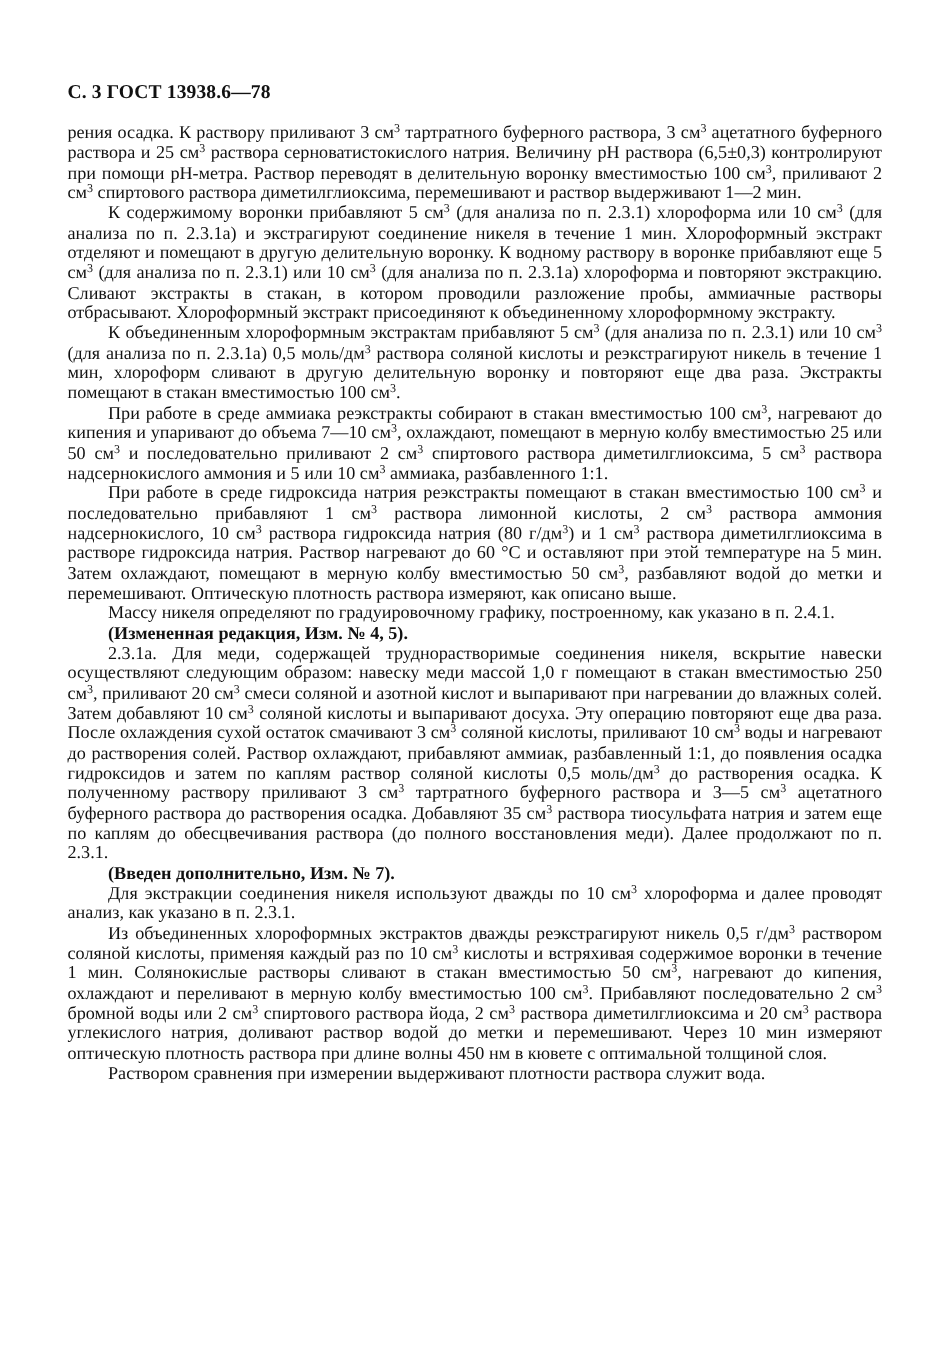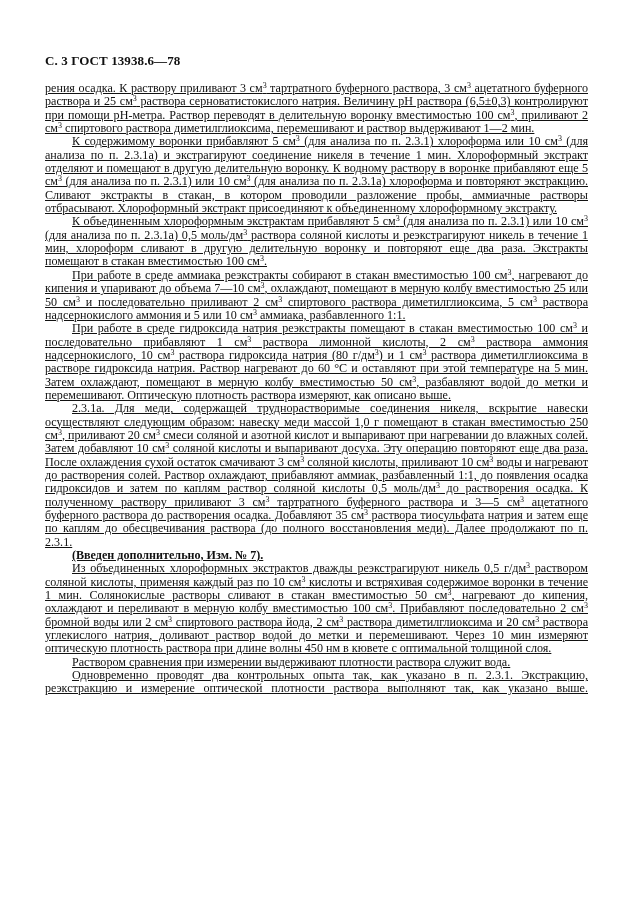--- a/index.html
+++ b/index.html
@@ -1,37 +1,39 @@
 <!DOCTYPE html>
 <html><head>
   <meta charset="utf-8">
   <style>
     html, body { margin: 0; padding: 0; background: #ffffff; }
     body { width: 619px; height: 902px; position: relative; overflow: hidden; color: #111; }
     .page { position: absolute; left: 45px; top: 0; width: 543px; font-family: "Liberation Serif", "DejaVu Serif", serif; font-size: 12.1px; line-height: 13.35px; }
     .header { position: absolute; left: 0; top: 54px; font-weight: bold; font-size: 13px; letter-spacing: 0.1px; }
     .body { position: absolute; left: 0; top: 82px; width: 543px; }
-    .p { text-align: justify; margin: 0; text-indent: 27px; hyphens: manual; text-decoration: underline; }
+    .p { text-align: justify; margin: 0; text-indent: 27px; hyphens: manual; }
     .p.noind { text-indent: 0; }
     .bold { font-weight: bold; }
     .ital { font-style: italic; }
     sup { font-size: 8px; line-height: 0; vertical-align: 4px; }
     .last-just { text-align-last: justify; }
   </style>
 </head>
 <body>
 
 <div class="page">
   <div class="header">С. 3 ГОСТ 13938.6—78</div>
 
   <div class="body">
     <p class="p noind">рения осадка. К раствору приливают 3 см<sup>3</sup> тартратного буферного раствора, 3 см<sup>3</sup> ацетатного буферного раствора и 25 см<sup>3</sup>  раствора серноватистокислого натрия. Величину pH раствора (6,5±0,3) контролируют при помощи pH-метра. Раствор переводят в делительную воронку вместимостью 100 см<sup>3</sup>, приливают 2 см<sup>3</sup> спиртового раствора диметилглиоксима, перемешивают и раствор выдерживают 1—2 мин.</p>
     <p class="p">К содержимому воронки прибавляют 5 см<sup>3</sup> (для анализа по п. 2.3.1) хлороформа или 10 см<sup>3</sup> (для анализа по п. 2.3.1а) и экстрагируют соединение никеля в течение 1 мин. Хлороформный экстракт отделяют и помещают в другую делительную воронку. К водному раствору в воронке прибавляют еще 5 см<sup>3</sup> (для анализа по п. 2.3.1) или 10 см<sup>3</sup> (для анализа по п. 2.3.1а) хлороформа и повторяют экстракцию. Сливают экстракты в стакан, в котором проводили разложение пробы, аммиачные растворы отбрасывают. Хлороформный экстракт присоединяют к объединенному хлороформному экстракту.</p>
     <p class="p">К объединенным хлороформным экстрактам прибавляют 5 см<sup>3</sup> (для анализа по п. 2.3.1) или 10 см<sup>3</sup> (для анализа по п. 2.3.1а) 0,5 моль/дм<sup>3</sup> раствора соляной кислоты и реэкстрагируют никель в течение 1 мин, хлороформ сливают в другую делительную воронку и повторяют еще два раза. Экстракты помещают в стакан вместимостью 100 см<sup>3</sup>.</p>
     <p class="p">При работе в среде аммиака реэкстракты собирают в стакан вместимостью 100 см<sup>3</sup>, нагревают до кипения и упаривают до объема 7—10 см<sup>3</sup>, охлаждают, помещают в мерную колбу вместимостью 25 или 50 см<sup>3</sup> и последовательно приливают 2 см<sup>3</sup> спиртового раствора диметилглиоксима, 5 см<sup>3</sup> раствора надсернокислого аммония и 5 или 10 см<sup>3</sup> аммиака, разбавленного 1:1.</p>
     <p class="p">При работе в среде гидроксида натрия реэкстракты помещают в стакан вместимостью 100 см<sup>3</sup> и последовательно прибавляют 1 см<sup>3</sup> раствора лимонной кислоты, 2 см<sup>3</sup> раствора аммония надсернокислого, 10 см<sup>3</sup> раствора гидроксида натрия (80 г/дм<sup>3</sup>) и 1 см<sup>3</sup> раствора диметилглиоксима в растворе гидроксида натрия. Раствор нагревают до 60 °С и оставляют при этой температуре на 5 мин. Затем охлаждают, помещают в мерную колбу вместимостью 50 см<sup>3</sup>, разбавляют водой до метки и перемешивают. Оптическую плотность раствора измеряют, как описано выше.</p>
+    <p class="p">Массу никеля определяют по градуировочному графику, построенному, как указано в п. 2.4.1.</p>
+    <p class="p bold">(Измененная редакция, Изм. № 4, 5).</p>
     <p class="p">2.3.1а. Для меди, содержащей труднорастворимые соединения никеля, вскрытие навески осуществляют следующим образом: навеску меди массой 1,0 г помещают в стакан вместимостью 250 см<sup>3</sup>, приливают 20 см<sup>3</sup> смеси соляной и азотной кислот и выпаривают при нагревании до влажных солей. Затем добавляют 10 см<sup>3</sup> соляной кислоты и выпаривают досуха. Эту операцию повторяют еще два раза. После охлаждения сухой остаток смачивают 3 см<sup>3</sup> соляной кислоты, приливают 10 см<sup>3</sup> воды и нагревают до растворения солей. Раствор охлаждают, прибавляют аммиак, разбавленный 1:1, до появления осадка гидроксидов и затем по каплям раствор соляной кислоты 0,5 моль/дм<sup>3</sup> до растворения осадка. К полученному раствору приливают 3 см<sup>3</sup> тартратного буферного раствора и 3—5 см<sup>3</sup> ацетатного буферного раствора до растворения осадка. Добавляют 35 см<sup>3</sup> раствора тиосульфата натрия и затем еще по каплям до обесцвечивания раствора (до полного восстановления меди). Далее продолжают по п. 2.3.1.</p>
     <p class="p bold">(Введен дополнительно, Изм. № 7).</p>
+    <p class="p">Для экстракции соединения никеля используют дважды по 10 см<sup>3</sup> хлороформа и далее проводят анализ, как указано в п. 2.3.1.</p>
     <p class="p">Из объединенных хлороформных экстрактов дважды реэкстрагируют никель 0,5 г/дм<sup>3</sup> раствором соляной кислоты, применяя каждый раз по 10 см<sup>3</sup> кислоты и встряхивая содержимое воронки в течение 1 мин. Солянокислые растворы сливают в стакан вместимостью 50 см<sup>3</sup>, нагревают до кипения, охлаждают и переливают в мерную колбу вместимостью 100 см<sup>3</sup>. Прибавляют последовательно 2 см<sup>3</sup> бромной воды или 2 см<sup>3</sup> спиртового раствора йода, 2 см<sup>3</sup> раствора диметилглиоксима и 20 см<sup>3</sup> раствора углекислого натрия, доливают раствор водой до метки и перемешивают. Через 10 мин измеряют оптическую плотность раствора при длине волны 450 нм в кювете с оптимальной толщиной слоя.</p>
     <p class="p">Раствором сравнения при измерении выдерживают плотности раствора служит вода.</p>
-    <p class="p last-just">Одновременно проводят два контрольных опыта так, как указано в п. 2.3.1. Экстракцию, реэкстракцию и измерение оптической плотности раствора выполняют так, как указано выше.</p>
   </div>
 </div>
 
 </body></html>

